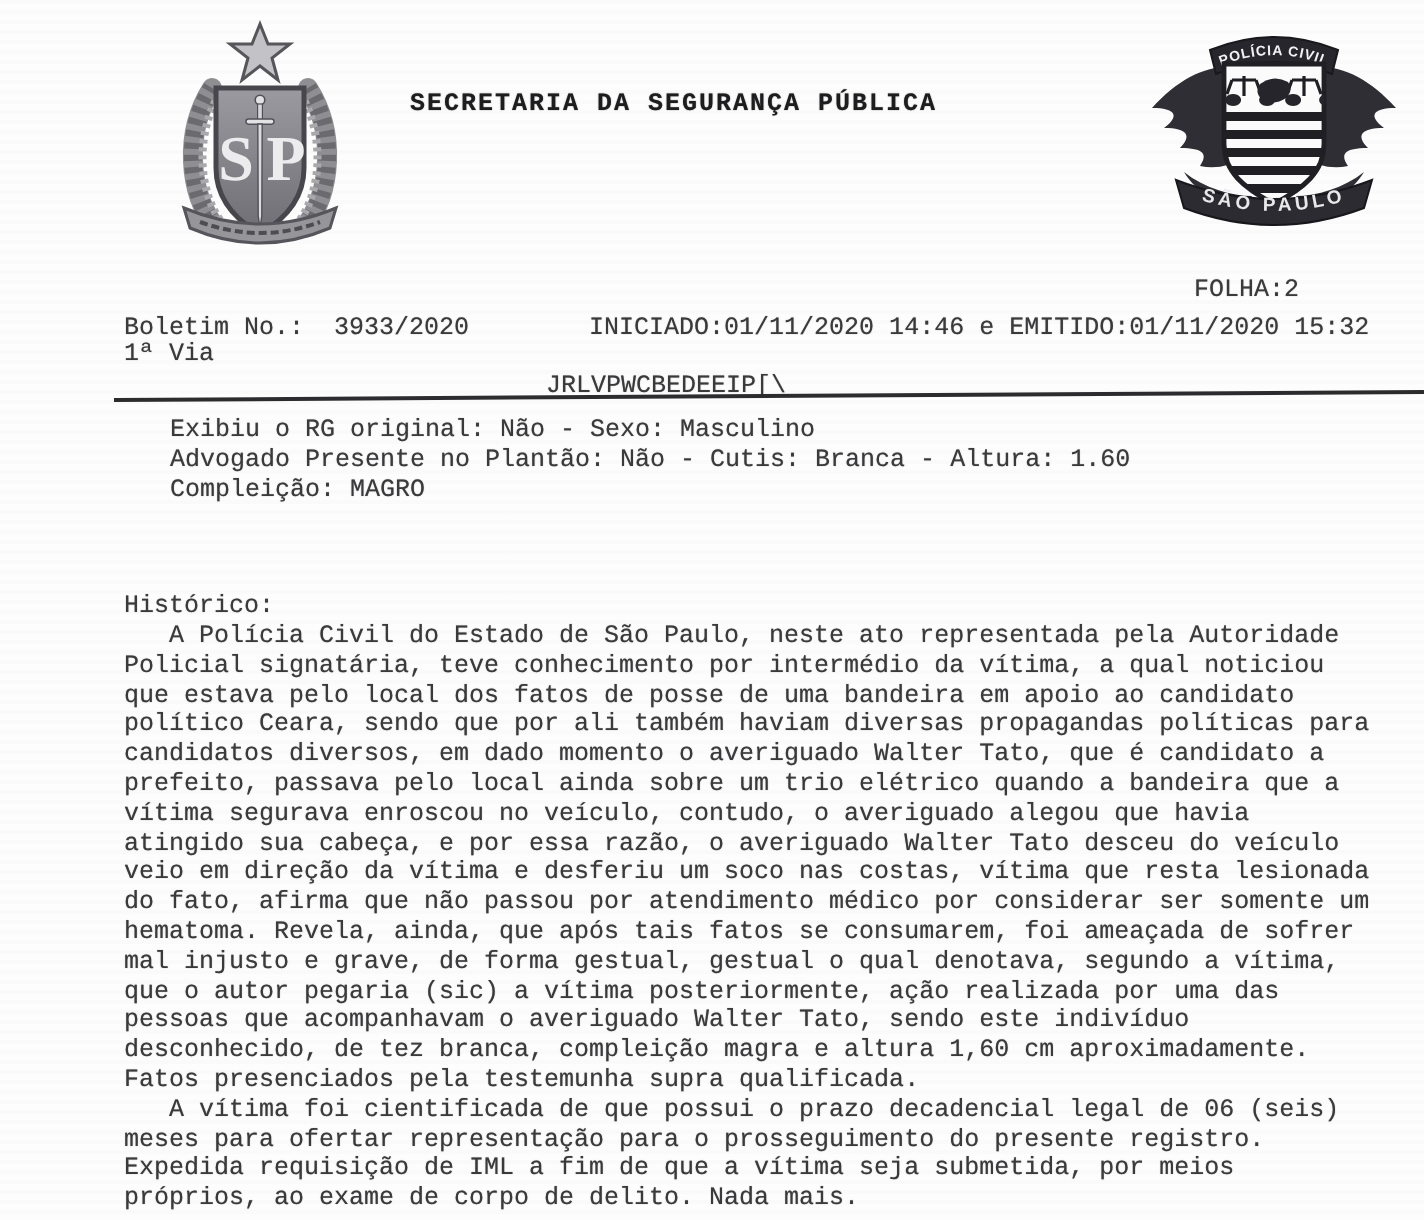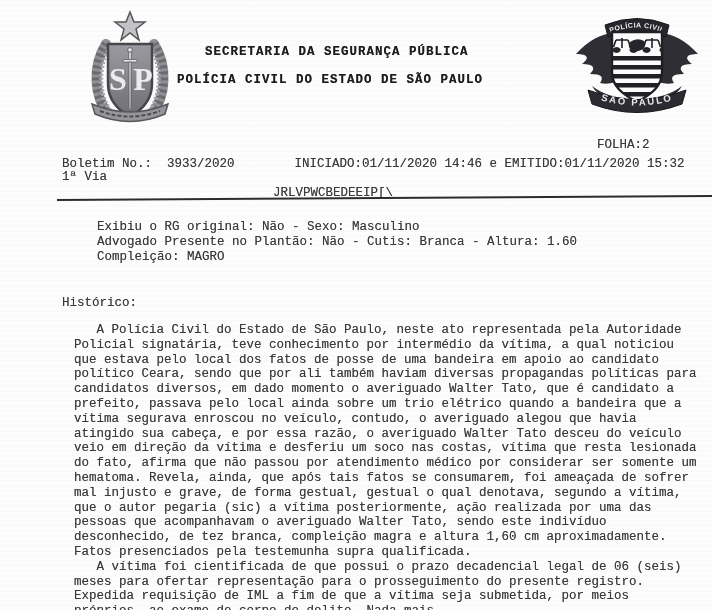--- a/index.html
+++ b/index.html
@@ -18,21 +18,21 @@
   .abs{position:absolute;white-space:pre;}
   .mono{
     font-family:"Liberation Mono","DejaVu Sans Mono",monospace;
     font-size:12.5px;color:#3a3a3c;
     text-shadow:0 0 0.5px rgba(40,40,40,0.55);
   }
   .agency{
     font-weight:bold;font-size:12.5px;letter-spacing:0.08em;color:#1d1d1f;
     text-shadow:0 0 0.6px rgba(0,0,0,0.6);
   }
-  pre.mono{margin:12px;line-height:14.8px;}
+  pre.mono{margin:0;line-height:14.8px;}
   .rule{
     position:absolute;left:57px;top:199px;width:655px;height:2.2px;
     background:#2c2c2e;transform:rotate(-0.35deg);transform-origin:left center;
   }
   .details-pre{line-height:15px;}
   svg text{text-shadow:none;}
 </style>
 </head>
 <body>
 
@@ -63,21 +63,20 @@
     <circle cx="46" cy="40" r="2.4" fill="#e2e2e4" stroke="#50505a" stroke-width="0.8"></circle>
     <rect x="44.8" y="42" width="2.4" height="8" fill="#d8d8dc" stroke="#50505a" stroke-width="0.6"></rect>
     <rect x="39" y="49.5" width="14" height="2.6" rx="1.3" fill="#e2e2e4" stroke="#50505a" stroke-width="0.7"></rect>
     <path d="M44.9,52 h2.2 L46.9,98 L46,104 L45.1,98 Z" fill="#dcdcdf" stroke="#50505a" stroke-width="0.7"></path>
 
     <path d="M8,94 Q46,110 84,94 L81,104 Q46,119 11,104 Z" fill="#95959a" stroke="#55555b" stroke-width="1.5"></path>
     <path d="M16,101 Q46,112 76,101" fill="none" stroke="#4c4c52" stroke-width="2" stroke-dasharray="4,2"></path>
   </svg>
 
   <div class="abs agency" style="left:177px;top:45px;margin-left:28px;">SECRETARIA DA SEGURANÇA PÚBLICA</div>
-  <div class="abs agency" style="left:177px;top:73px;">POLÍCIA CIVIL DO ESTADO DE SÃO PAULO</div>
 
   <svg class="abs" style="left:572px;top:6px;" width="130" height="112" viewBox="0 0 130 112">
     <defs>
       <clipPath id="shieldClip">
         <path d="M40,26 h50 v40 c0,14 -10,22 -25,30 c-15,-8 -25,-16 -25,-30 z"></path>
       </clipPath>
       <path id="topArc" d="M36,28 Q65,15 94,28" fill="none"></path>
       <path id="botArc" d="M22,92 Q65,107 108,92" fill="none"></path>
     </defs>
 

